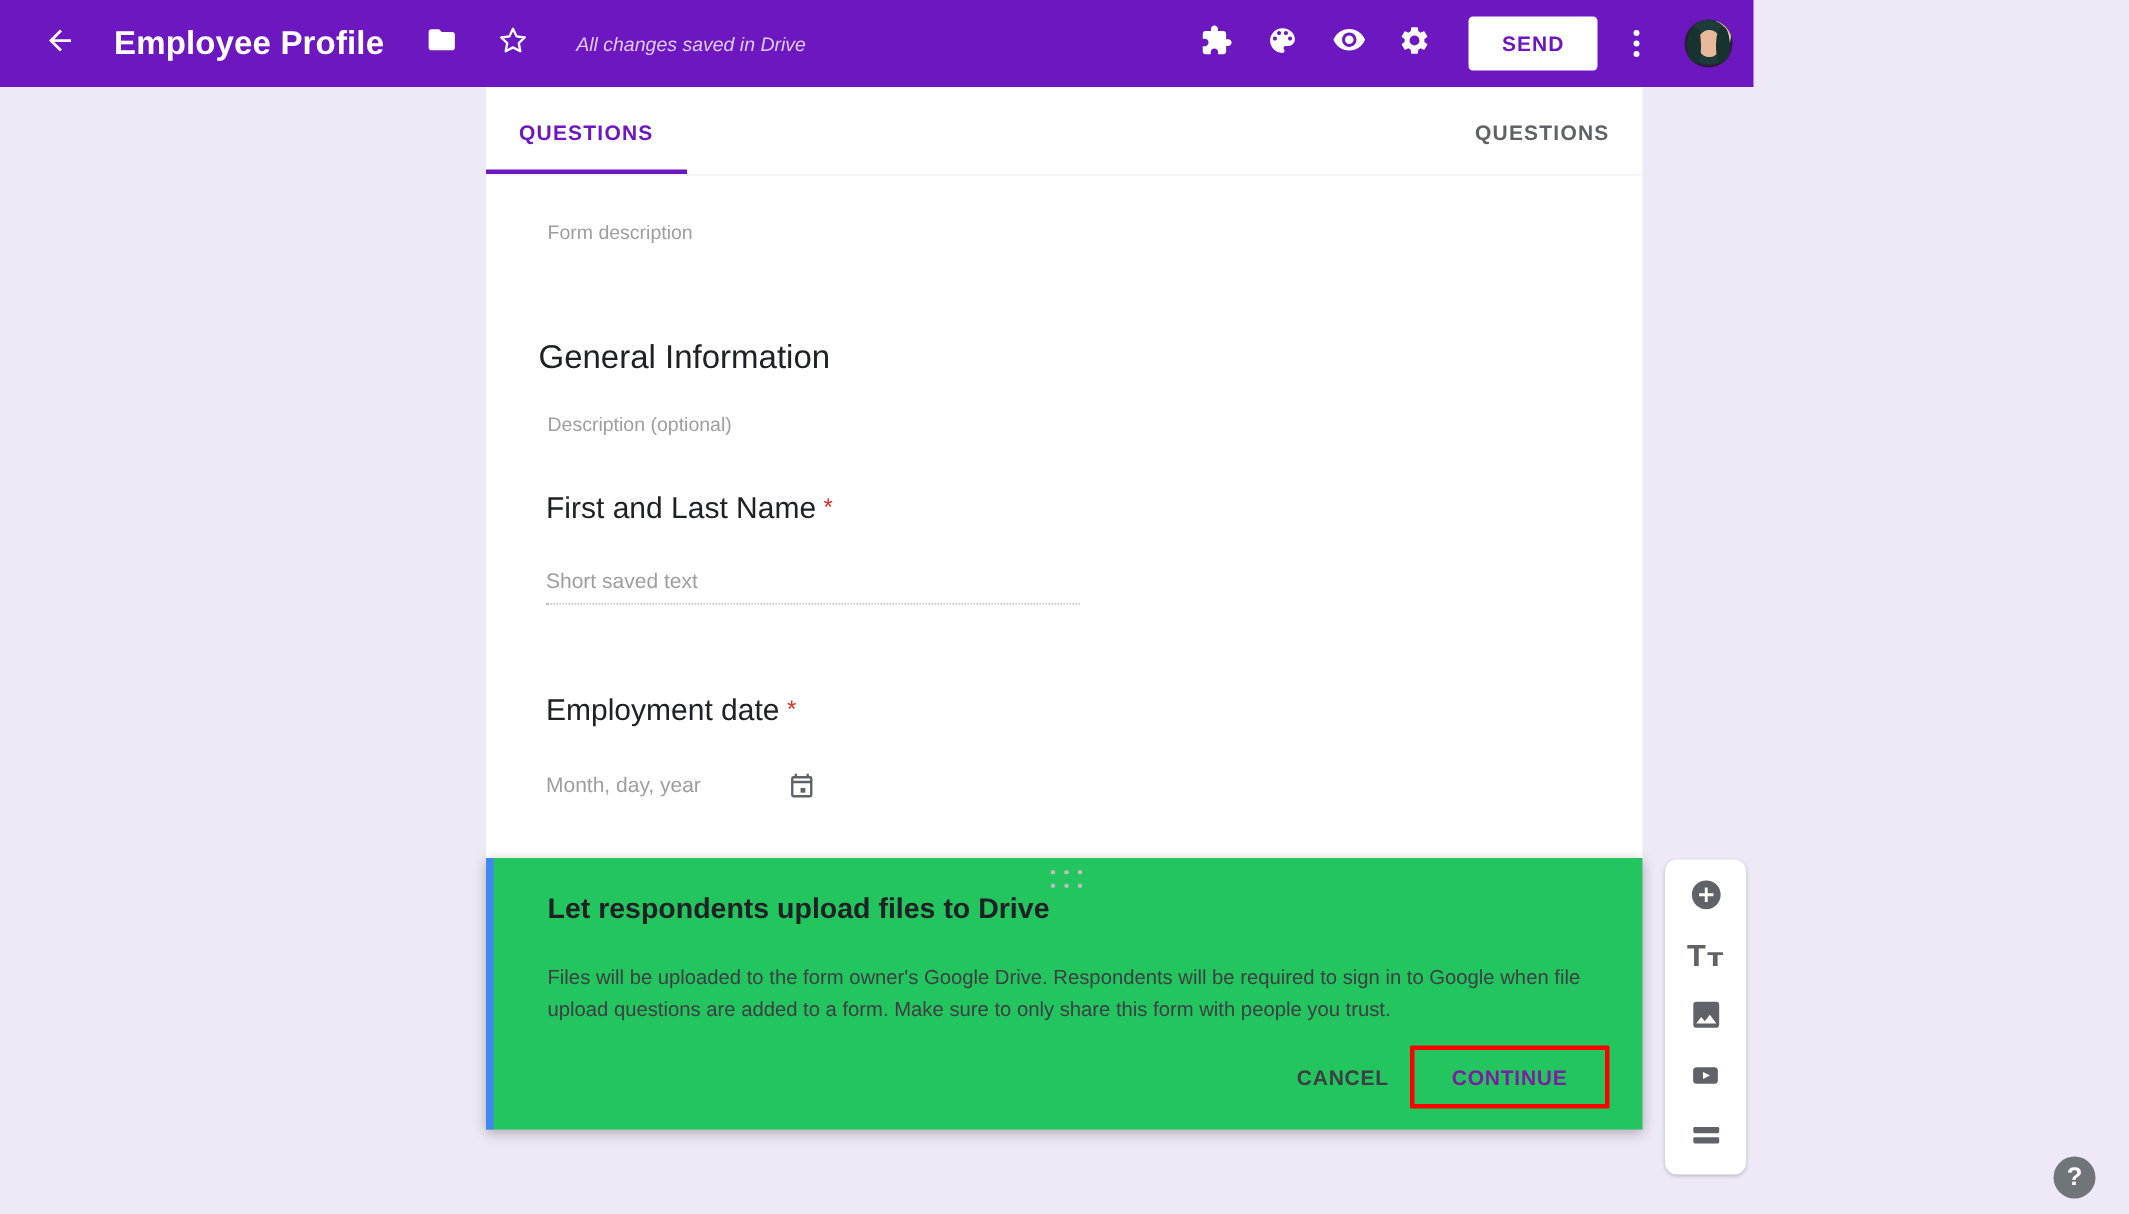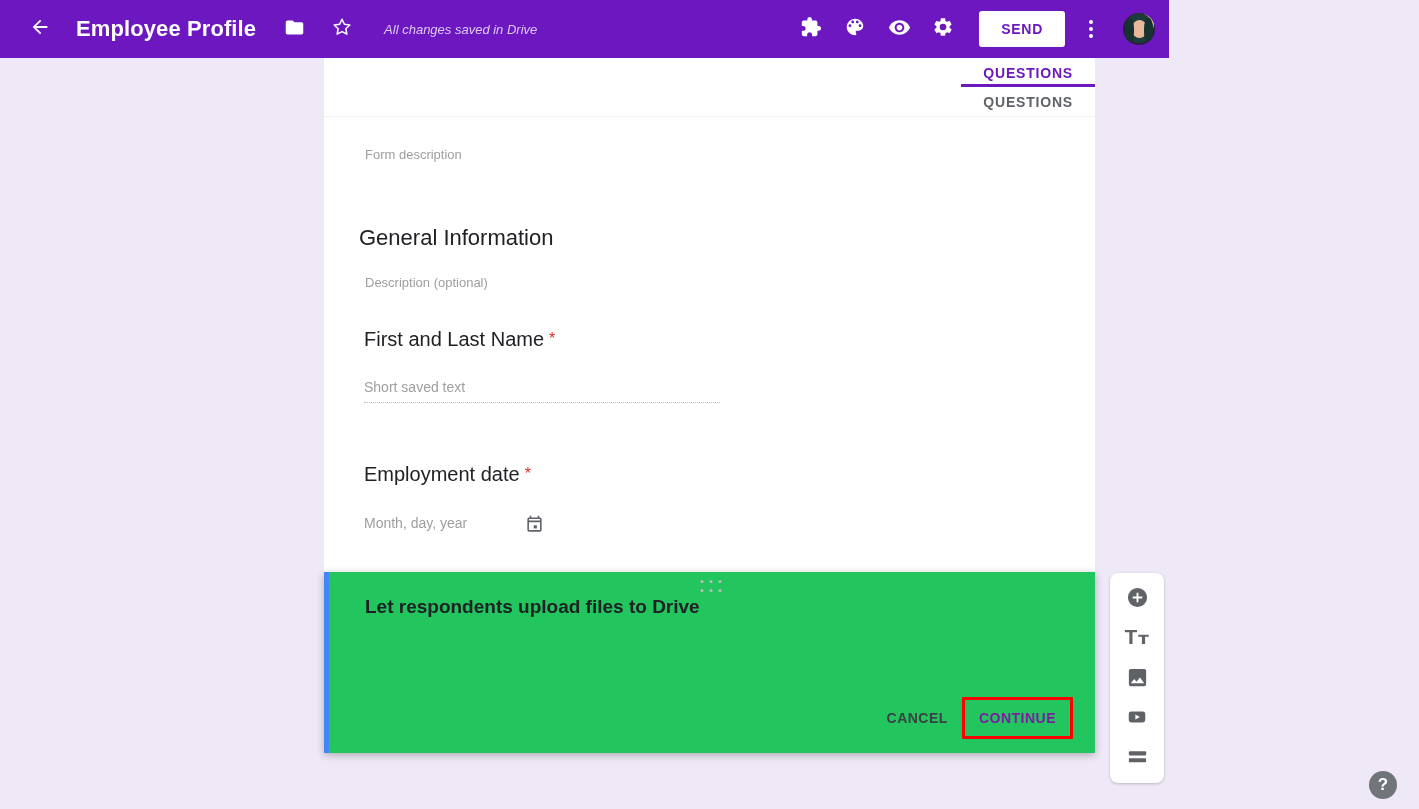--- a/index.html
+++ b/index.html
@@ -149,21 +149,20 @@
   .tabbar {
     position: absolute;
     top: 58px; left: 324px;
     width: 771px;
     height: 58px;
     background: #ffffff;
     display: flex;
     align-items: flex-end;
     justify-content: space-between;
     z-index: 20;
-    flex-direction: column;
   }
   .tab {
     height: 56px;
     min-width: 124px;
     padding: 0 22px;
     display: flex;
     align-items: center;
     justify-content: center;
     font-size: 14px;
     font-weight: bold;
@@ -352,21 +351,21 @@
     padding: 1px;
     border-radius: 1px;
   }
   .btn-continue {
     background: transparent;
     border: none;
     color: #7B1FA2;
     font-size: 14px;
     font-weight: bold;
     letter-spacing: 0.5px;
-    padding: 9px 13px;
+    padding: 9px 24px;
     cursor: pointer;
     font-family: "Liberation Sans", sans-serif;
   }
 
   
   .help-btn {
     position: absolute;
     right: 22px; bottom: 10px;
     width: 28px; height: 28px;
     border-radius: 50%;
@@ -553,20 +552,21 @@
   <div class="drag-handle">
     <span class="drag-dot"></span>
     <span class="drag-dot"></span>
     <span class="drag-dot"></span>
     <span class="drag-dot"></span>
     <span class="drag-dot"></span>
     <span class="drag-dot"></span>
   </div>
 
   <div class="dialog-title">Let respondents upload files to Drive</div>
+  <div class="dialog-body">Files will be uploaded to the form owner's Google Drive. Respondents will be required to sign in to Google when file upload questions are added to a form. Make sure to only share this form with people you trust.</div>
 
   <div class="dialog-actions">
     <button class="btn-cancel">CANCEL</button>
     <div class="btn-continue-wrap">
       <button class="btn-continue">CONTINUE</button>
     </div>
   </div>
 </div>
 
 <div class="help-btn">?</div>

